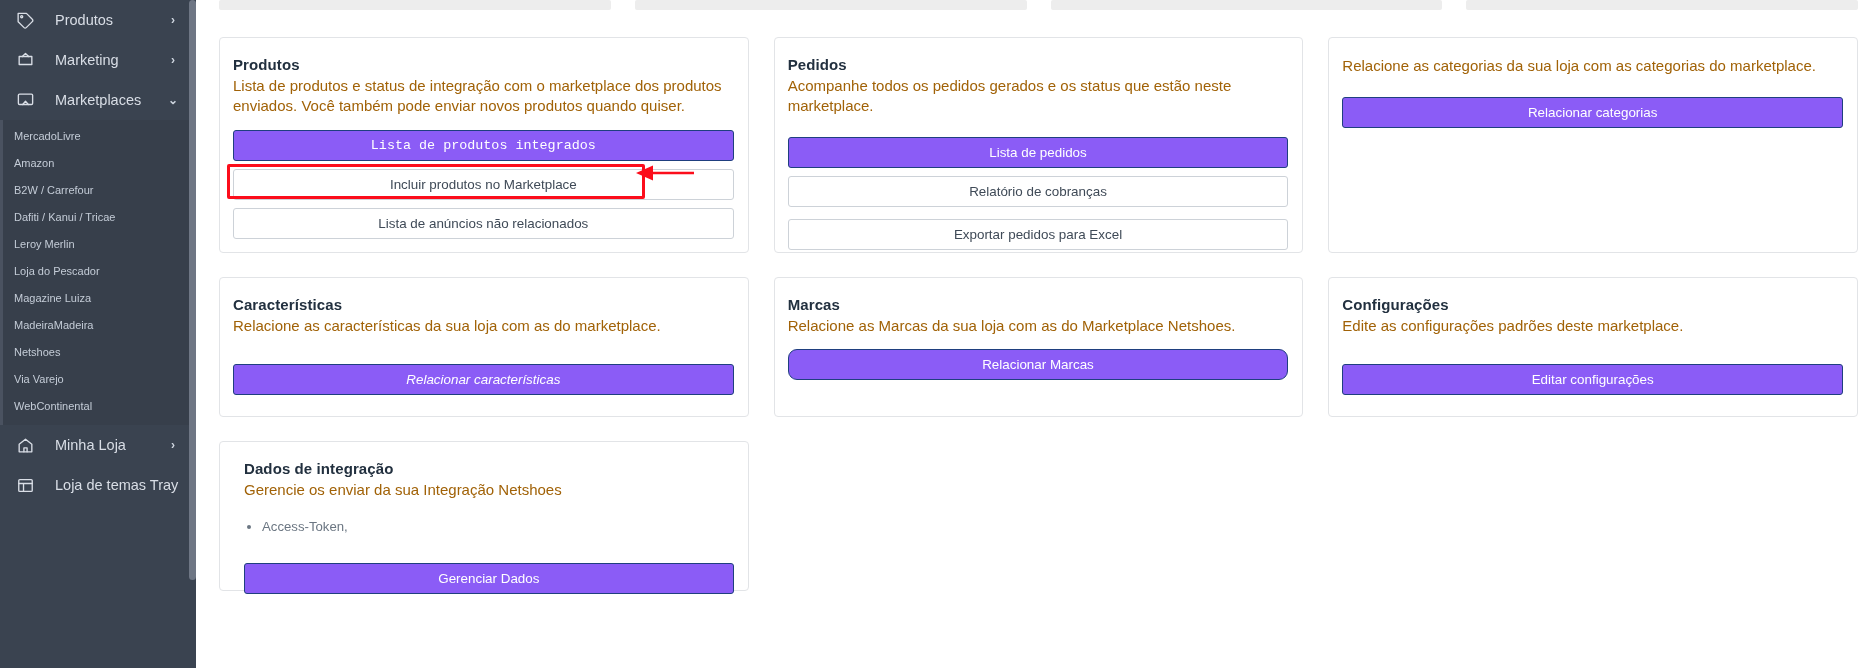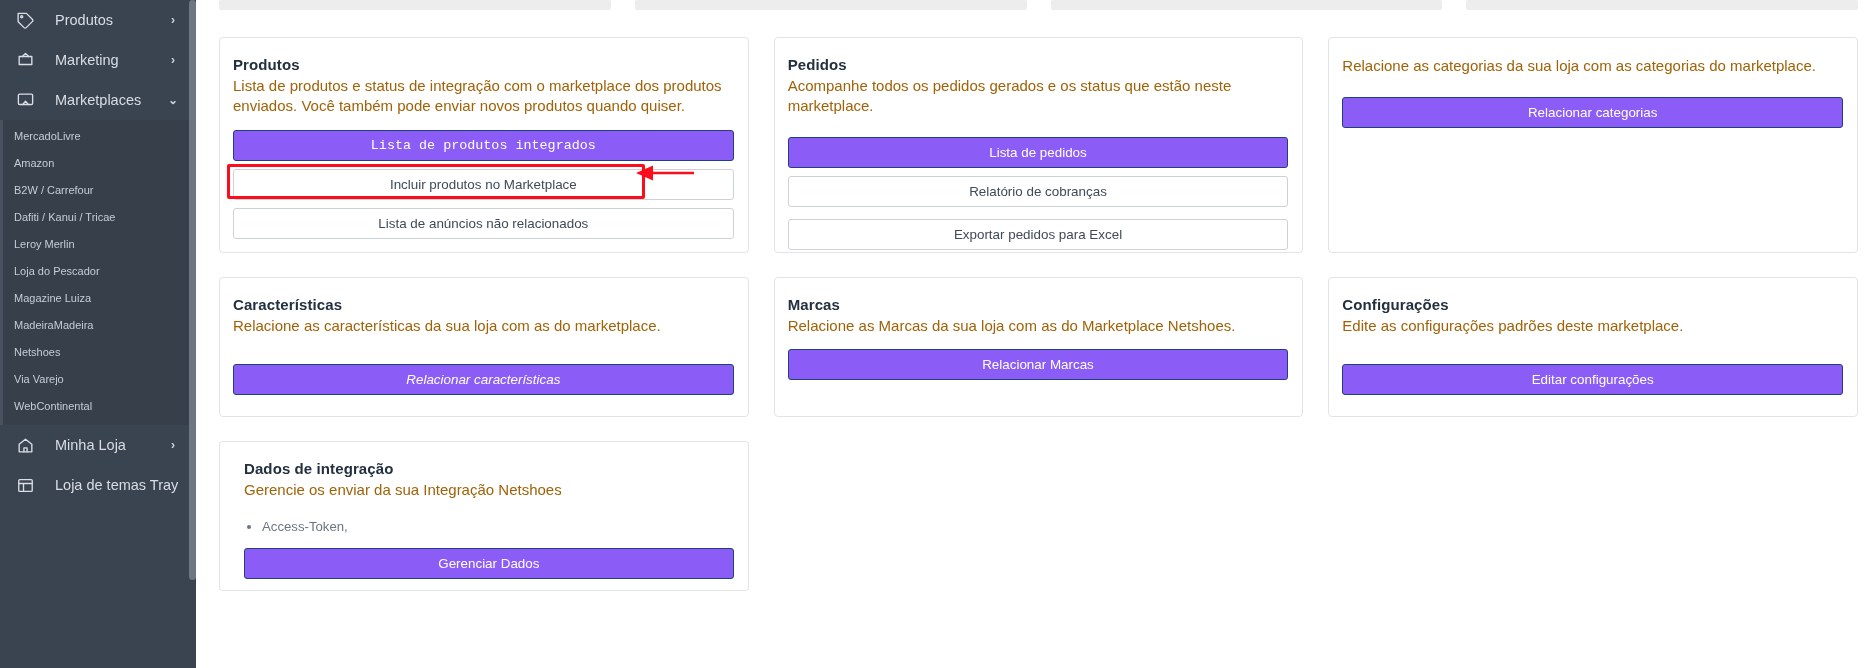--- a/index.html
+++ b/index.html
@@ -288,42 +288,42 @@
           <h3 class="card-title">Características</h3>
           <p class="card-desc">Relacione as características da sua loja com as do marketplace.</p>
           <button class="btn btn-primary" style="margin-top:28px;font-style:italic;">Relacionar características</button>
         </section>
       </div>
 
       <div class="col">
         <section class="card card-fixed-2">
           <h3 class="card-title">Marcas</h3>
           <p class="card-desc">Relacione as Marcas da sua loja com as do Marketplace Netshoes.</p>
-          <button class="btn btn-primary" style="">Relacionar Marcas</button>
+          <button class="btn btn-primary" style="border-radius:9px;">Relacionar Marcas</button>
         </section>
       </div>
 
       <div class="col">
         <section class="card card-fixed-2">
           <h3 class="card-title">Configurações</h3>
           <p class="card-desc">Edite as configurações padrões deste marketplace.</p>
           <button class="btn btn-primary" style="margin-top:28px;">Editar configurações</button>
         </section>
       </div>
     </div>
 
     <div class="card-row" style="margin-top:24px;">
       <div class="col">
         <section class="card" style="height:150px;padding-left:24px;">
           <h3 class="card-title">Dados de integração</h3>
           <p class="card-desc">Gerencie os enviar da sua Integração Netshoes</p>
           <ul class="bullet-list">
             <li>Access-Token,</li>
           </ul>
-          <button class="btn btn-primary" style="margin-top:12px;text-align:center;">Gerenciar Dados</button>
+          <button class="btn btn-primary" style="margin-top:27px;text-align:center;">Gerenciar Dados</button>
         </section>
       </div>
       <div class="col"></div>
       <div class="col"></div>
     </div>
 
     <svg class="arrow-annot" style="left:425px; top:160px; width:62px; height:26px;" viewBox="0 0 62 26">
       <line x1="60" y1="13" x2="17" y2="13" stroke="#fc0d1b" stroke-width="2.6"></line>
       <polygon points="2,13 19,5.5 19,20.5" fill="#fc0d1b"></polygon>
     </svg>

